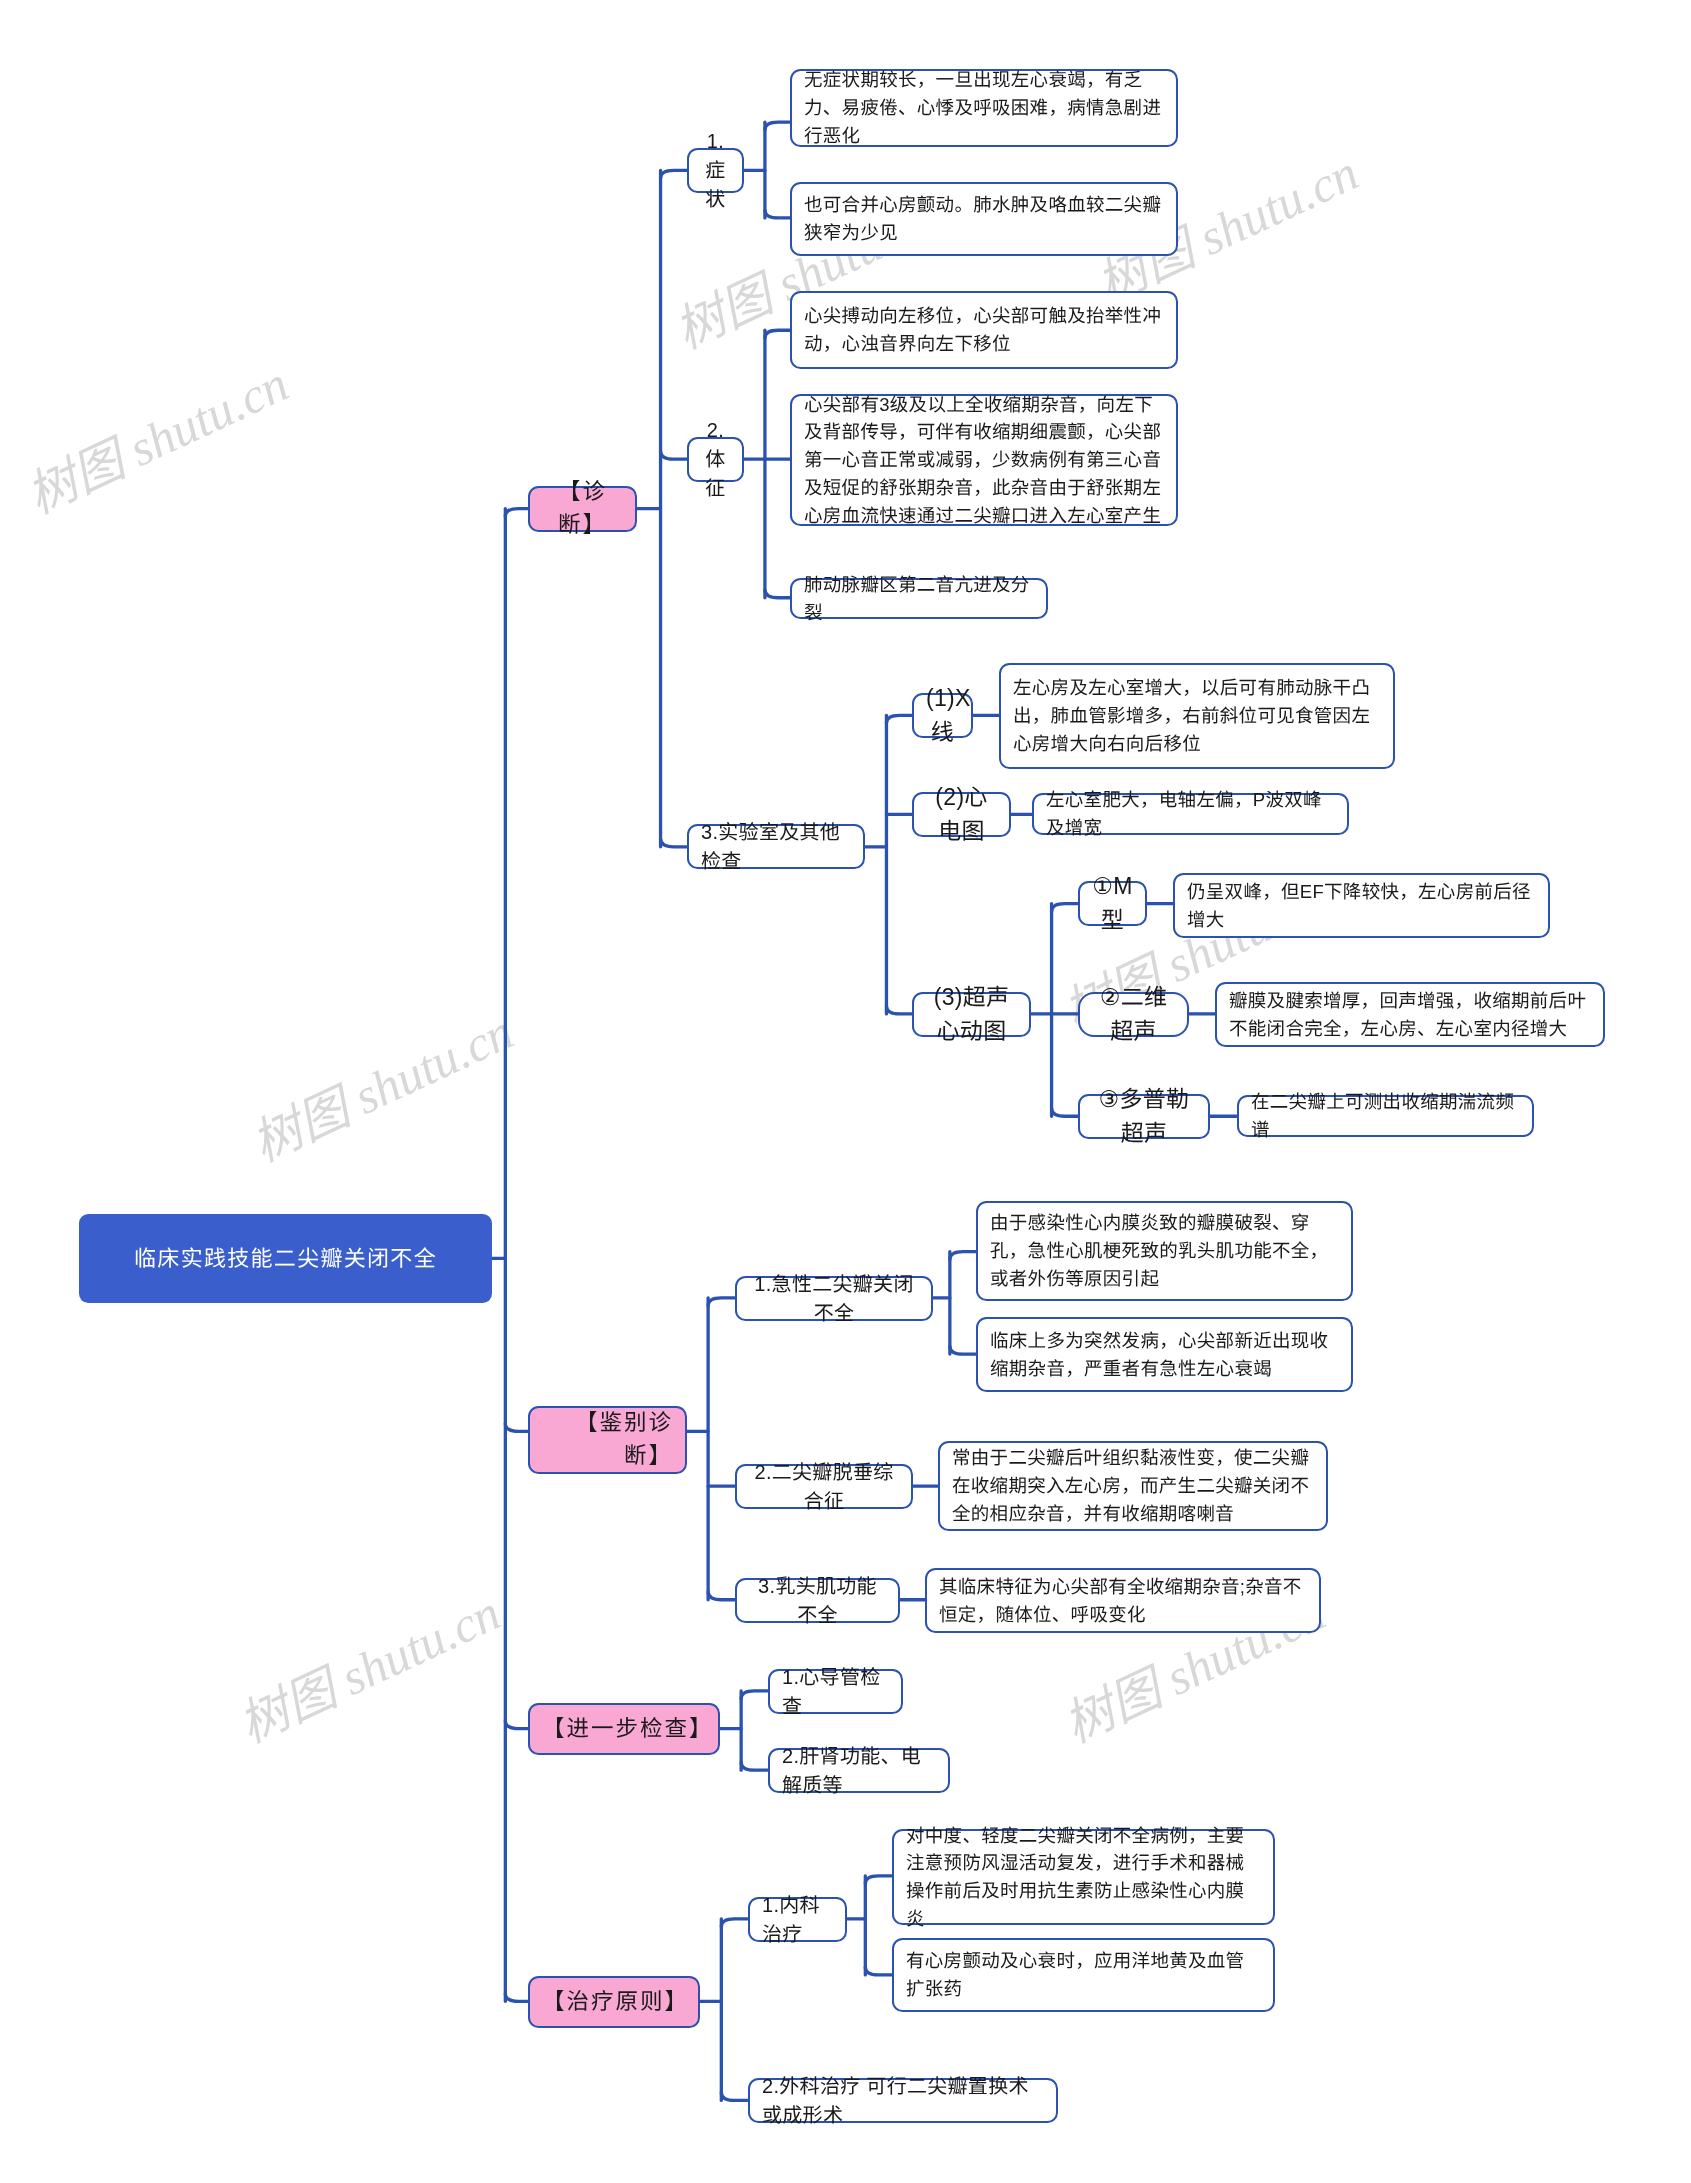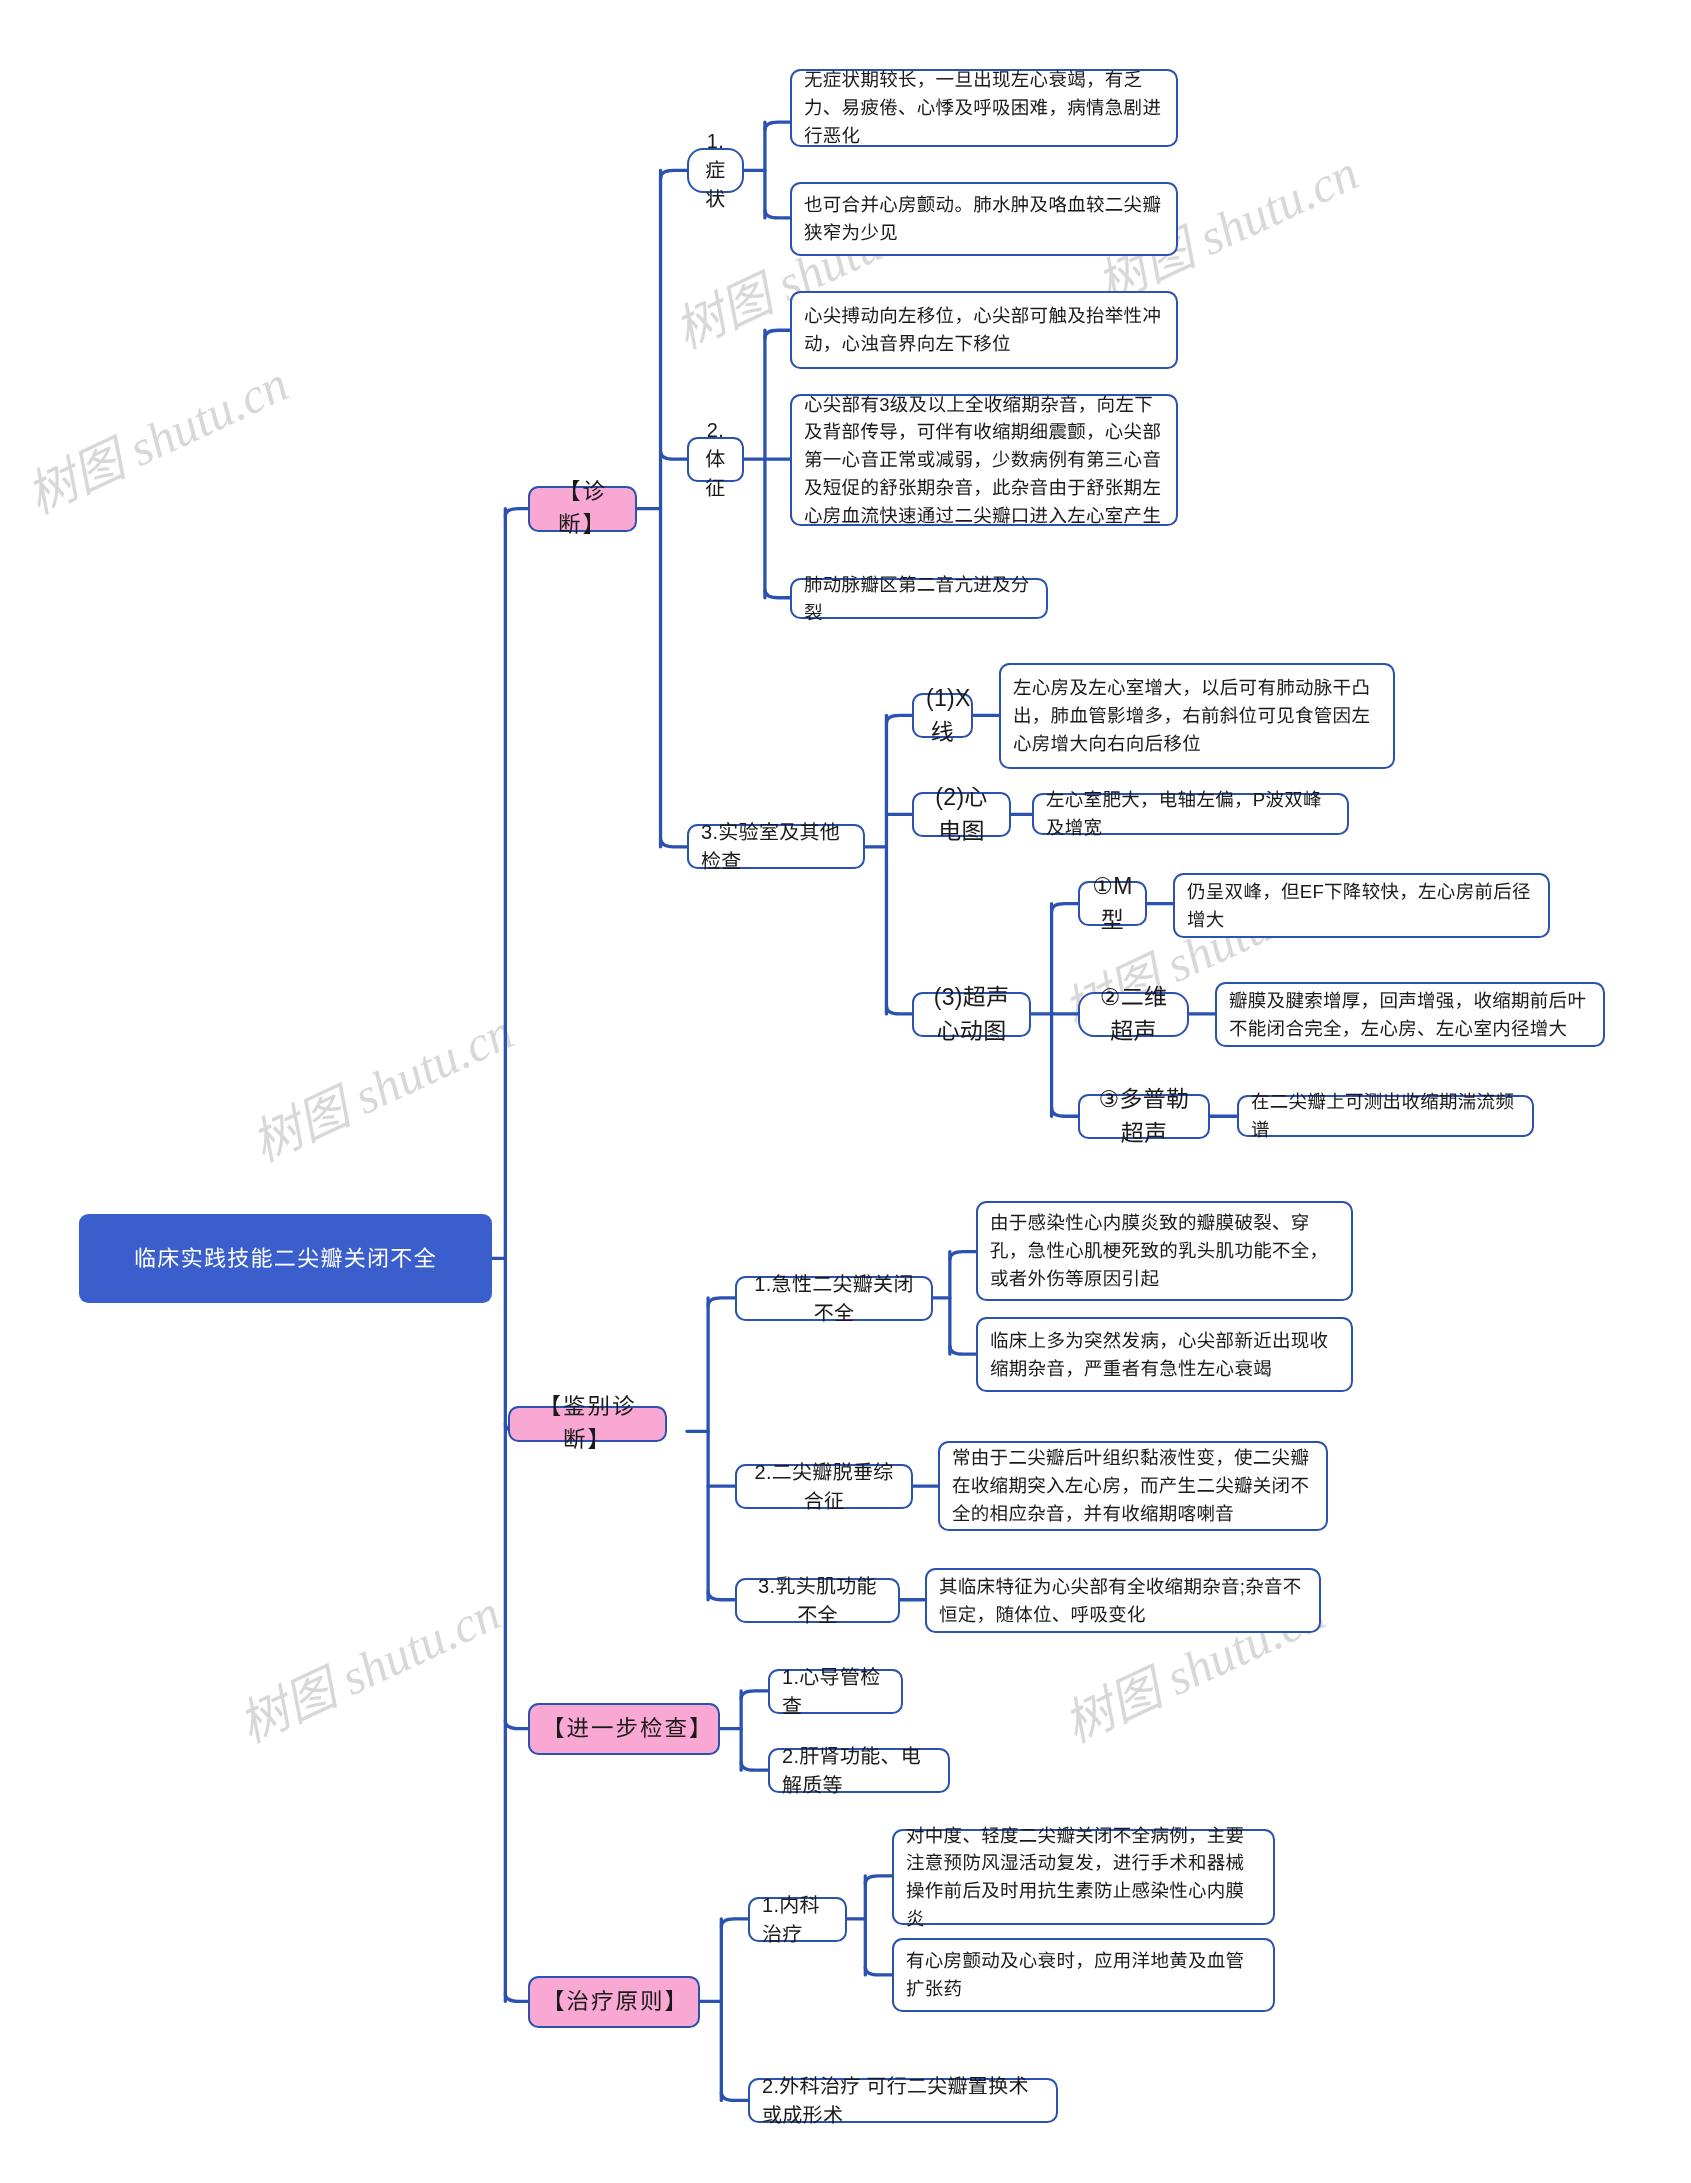--- a/index.html
+++ b/index.html
@@ -205,33 +205,33 @@
   </svg>
 
   <div class="node root" style="left:79px;top:1214px;width:413px;height:89px;">
     <span class="txt">临床实践技能二尖瓣关闭不全</span>
   </div>
 
   <div class="node lvl1" style="left:528px;top:486px;width:109px;height:46px;">
     <span class="txt">【诊断】</span>
   </div>
 
-  <div class="node lvl1" style="left:508px;top:1406px;width:159px;height:36px;">
+  <div class="node lvl1" style="left:528px;top:1406px;width:159px;height:68px;text-align:right;">
     <span class="txt">【鉴别诊断】</span>
   </div>
 
   <div class="node lvl1" style="left:528px;top:1703px;width:192px;height:52px;">
     <span class="txt">【进一步检查】</span>
   </div>
 
   <div class="node lvl1" style="left:528px;top:1976px;width:172px;height:52px;">
     <span class="txt">【治疗原则】</span>
   </div>
 
-  <div class="node lvl2 ctr" style="left:687px;top:148px;width:57px;height:45px;border-radius:16px;">
+  <div class="node lvl2 ctr" style="left:687px;top:148px;width:57px;height:45px;">
     <span class="txt">1.症状</span>
   </div>
 
   <div class="node leaf" style="left:790px;top:69px;width:388px;height:78px;">
     <span class="txt">无症状期较长，一旦出现左心衰竭，有乏力、易疲倦、心悸及呼吸困难，病情急剧进行恶化</span>
   </div>
 
   <div class="node leaf" style="left:790px;top:182px;width:388px;height:74px;">
     <span class="txt">也可合并心房颤动。肺水肿及咯血较二尖瓣狭窄为少见</span>
   </div>

